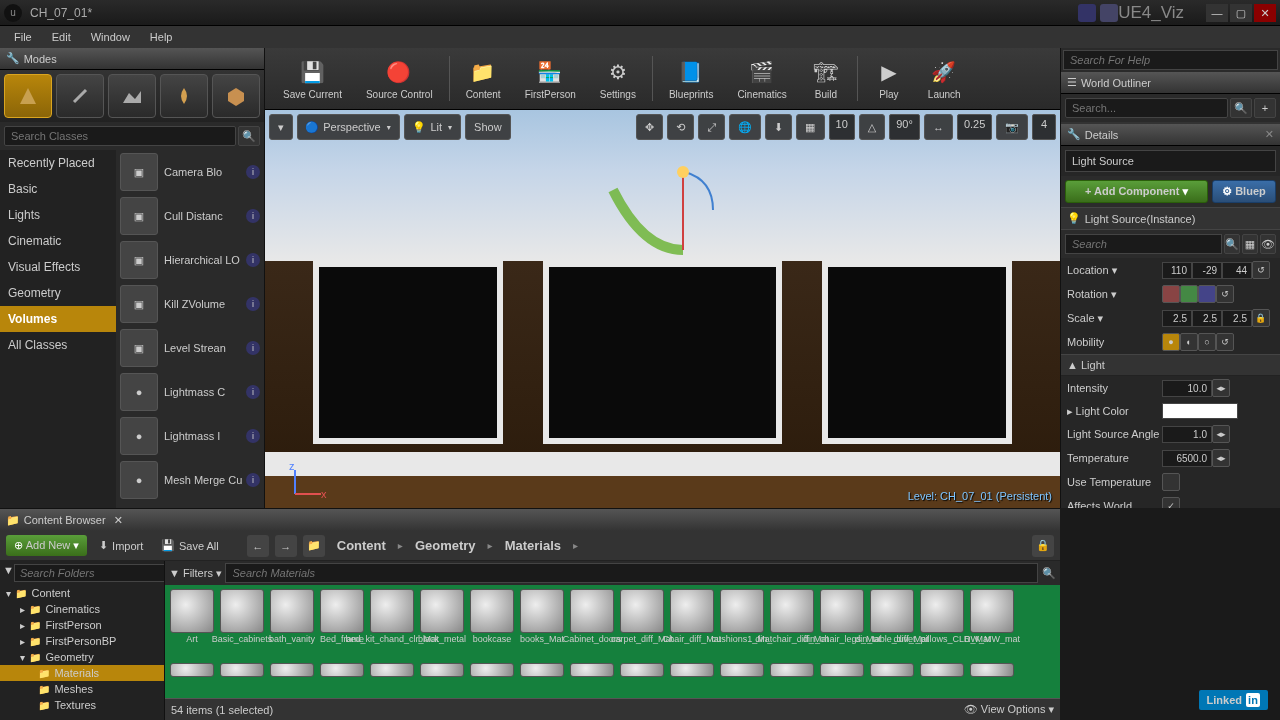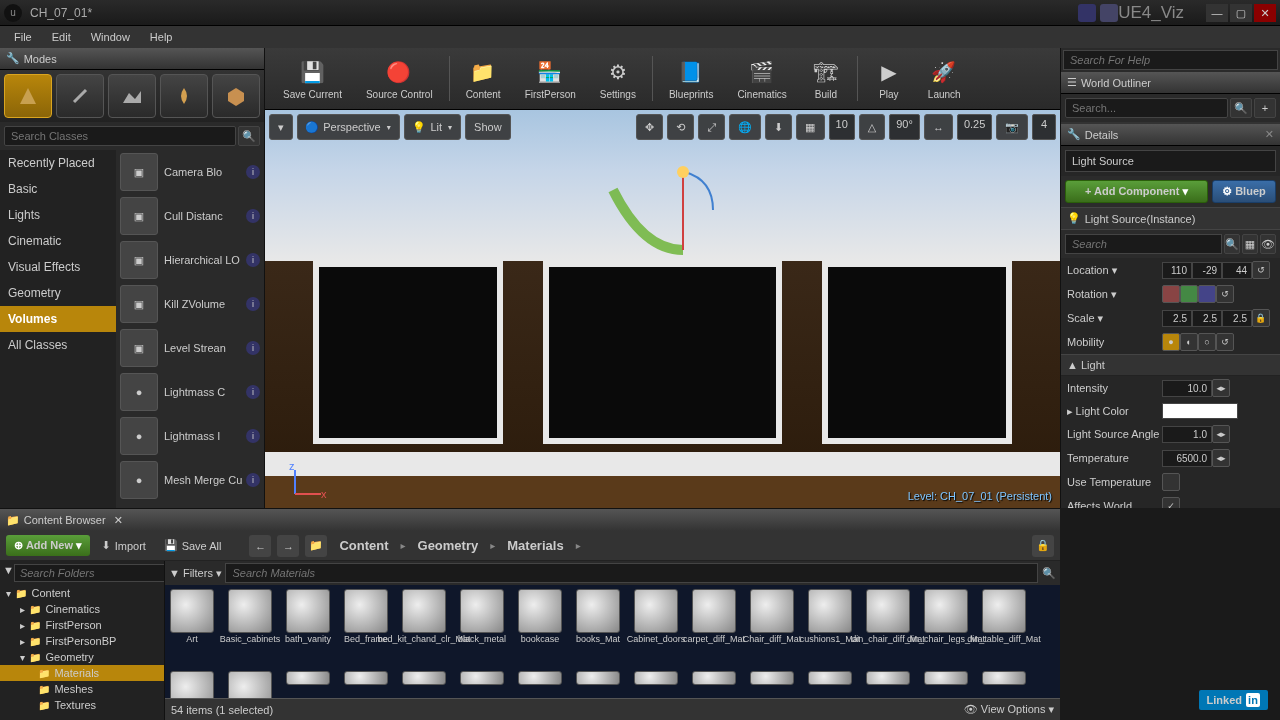--- a/index.html
+++ b/index.html
@@ -77,36 +77,36 @@
 .details-props .prow .pnum{background:#1a1a1a;border:1px solid #444;padding:2px 4px;width:30px;font-size:10px;text-align:right}
 .details-props .prow .pnum.w{width:50px}
 .details-props .prow .pbtn{width:18px;height:18px;background:#333;border:1px solid #555;border-radius:2px;cursor:pointer;display:flex;align-items:center;justify-content:center;font-size:9px}
 .details-props .prow .pbtn.y{background:#b8860b}
 .details-props .sechdr{background:#333;padding:4px 6px;font-weight:normal;border-top:1px solid #444;border-bottom:1px solid #222}
 .details-props .swatch{width:76px;height:16px;background:#fff;border:1px solid #444}
 
 .content-browser{position:absolute;left:0;right:220px;bottom:0;height:212px;background:#2b2b2b;border-top:1px solid #111;display:flex;flex-direction:column}
 .cb-tab{height:22px;background:linear-gradient(#555,#333);display:flex;align-items:center;padding:0 6px}
 .cb-toolbar{height:30px;background:#333;display:flex;align-items:center;padding:0 6px;gap:6px;border-bottom:1px solid #222}
-.cb-toolbar .addnew{background:linear-gradient(#5a9e3a,#3a6e1a);padding:4px 8px;border-radius:3px;color:#fff;font-weight:bold;cursor:pointer}
+.cb-toolbar .addnew{background:linear-gradient(#5a9e3a,#3a6e1a);padding:4px 8px;border-radius:3px;color:#fff;font-weight:normal;cursor:pointer}
 .cb-toolbar .cbtn{padding:4px 6px;cursor:pointer;display:flex;align-items:center;gap:4px}
 .cb-toolbar .navbtn{width:22px;height:22px;background:#444;border-radius:3px;display:flex;align-items:center;justify-content:center;cursor:pointer}
 .cb-toolbar .crumb{padding:2px 6px;cursor:pointer;font-size:13px;font-weight:bold}
 .cb-toolbar .carrow{color:#888;font-size:10px}
 .cb-body{flex:1;display:flex;overflow:hidden}
 .cb-tree{width:165px;background:#222;overflow-y:auto;border-right:1px solid #111}
 .cb-tree .tsearch{padding:3px;display:flex}
 .cb-tree .tsearch input{flex:1;background:#1a1a1a;border:1px solid #444;padding:2px 5px;font-style:italic;color:#888}
 .cb-tree .tnode{padding:2px 4px;display:flex;align-items:center;cursor:pointer;font-size:11px}
 .cb-tree .tnode.sel{background:#b8860b}
 .cb-tree .tnode .ficon{margin-right:4px;font-size:10px}
 .cb-assets{flex:1;display:flex;flex-direction:column;overflow:hidden}
 .cb-filter{height:24px;background:#2a2a2a;display:flex;align-items:center;padding:0 4px;gap:4px}
 .cb-filter input{flex:1;background:#1a1a1a;border:1px solid #444;padding:3px 6px;font-style:italic;color:#888}
-.cb-grid{flex:1;padding:4px;display:flex;flex-wrap:wrap;gap:12px;overflow-y:auto;align-content:flex-start;background:#0f172a}
+.cb-grid{flex:1;padding:4px;display:flex;flex-wrap:wrap;gap:4px;overflow-y:auto;align-content:flex-start;background:#15803d}
 .cb-grid .gitem{width:46px;display:flex;flex-direction:column;align-items:center;cursor:pointer}
 .cb-grid .gitem .gthumb{width:44px;height:44px;background:radial-gradient(circle at 35% 35%,#eee,#888);border:1px solid #555;border-radius:3px}
 .cb-grid .gitem .glbl{font-size:9px;text-align:center;height:24px;overflow:hidden;line-height:1.1;margin-top:2px}
 .cb-footer{height:22px;background:#333;display:flex;align-items:center;padding:0 6px;border-top:1px solid #555}
 .linkedin{position:absolute;bottom:10px;right:12px;background:#0077b5;color:#fff;padding:3px 8px;font-size:14px;font-weight:bold;border-radius:2px;z-index:100;display:flex;align-items:center;gap:4px}
 .linkedin .sq{width:14px;height:14px;background:#fff;color:#0077b5;font-weight:bold;display:flex;align-items:center;justify-content:center;border-radius:2px;font-size:11px}
 svg{display:block}
 </style>
 </head>
 <body>

